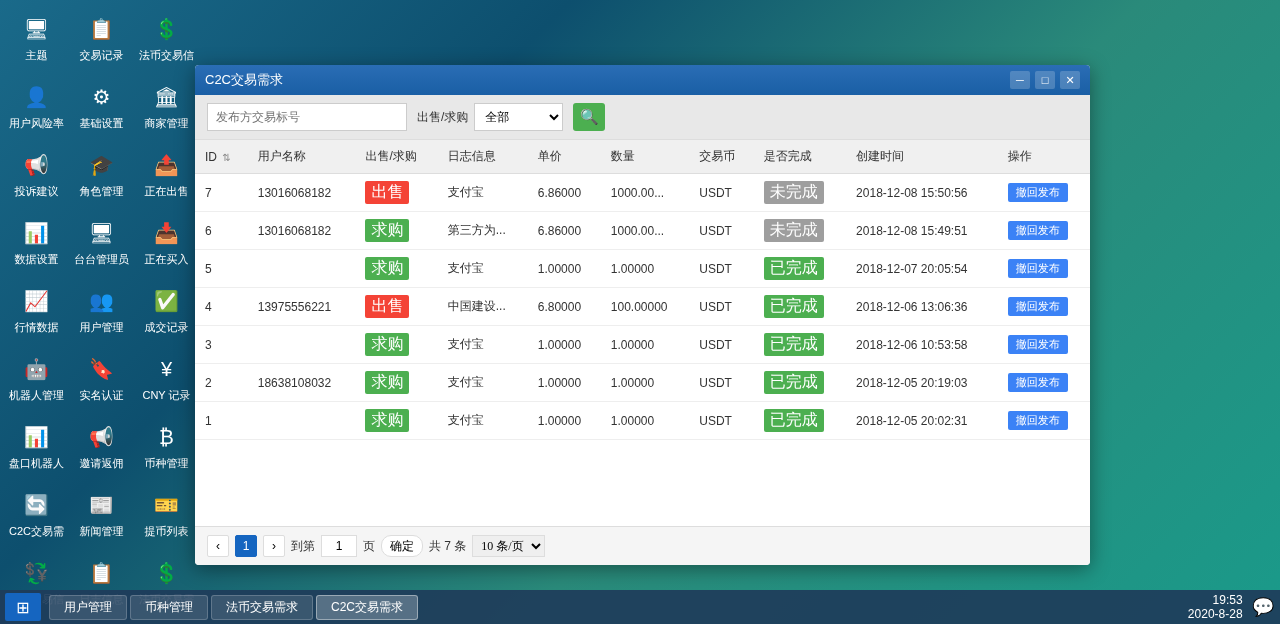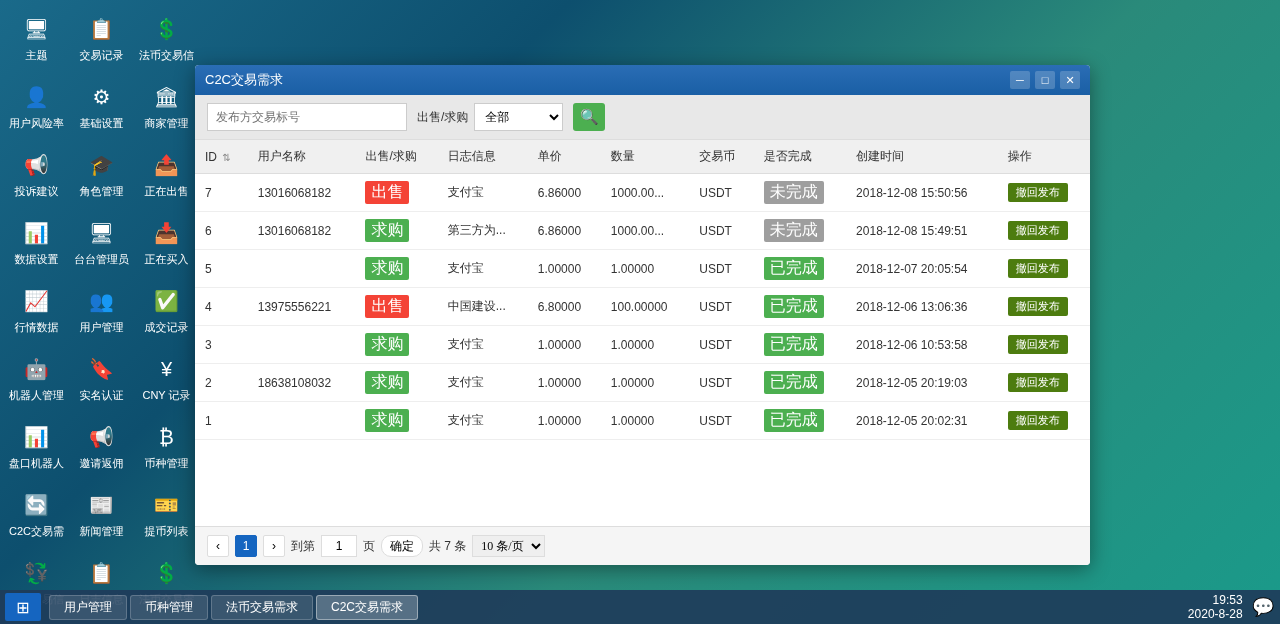--- a/index.html
+++ b/index.html
@@ -261,21 +261,21 @@
       text-align: center;
       min-width: 36px;
     }
     .badge-sell { background: #f44336; }
     .badge-buy { background: #4caf50; }
     .badge-done { background: #4caf50; }
     .badge-undone { background: #9e9e9e; color: #fff; }
     .action-btn {
       display: inline-block;
       padding: 2px 8px;
-      background: #4d7c0f;
+      background: #3b82f6;
       color: #fff;
       border-radius: 2px;
       font-size: 11px;
       cursor: pointer;
       border: none;
       white-space: nowrap;
     }
 
     
     .window-footer {

